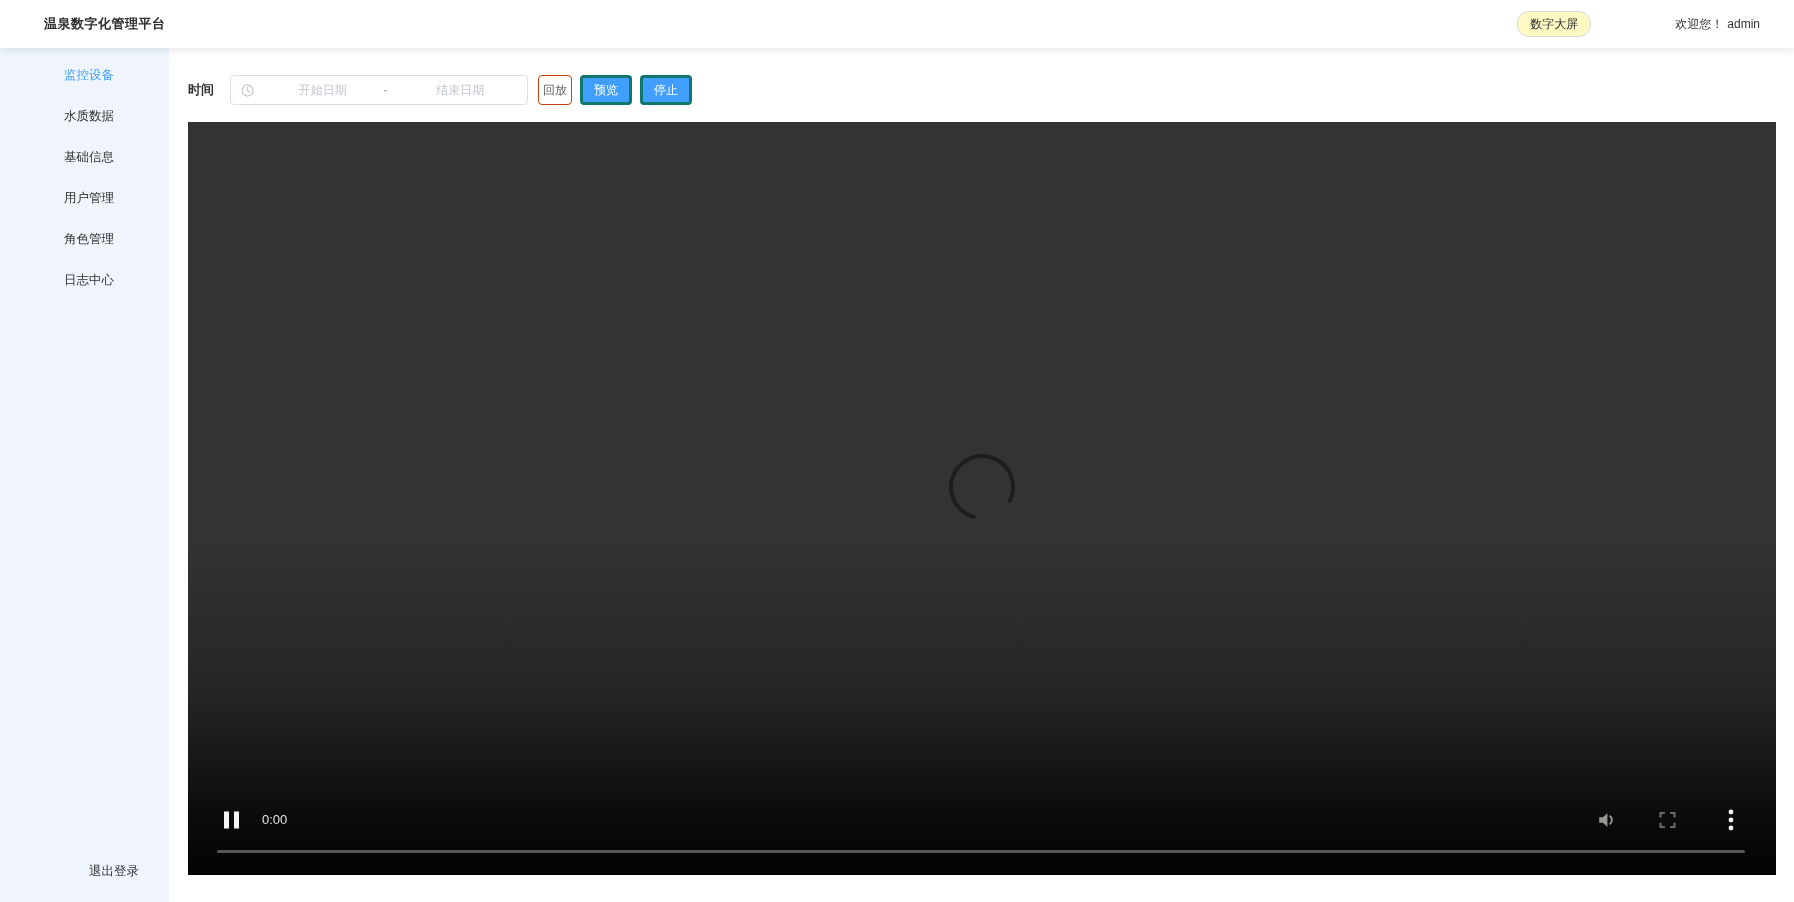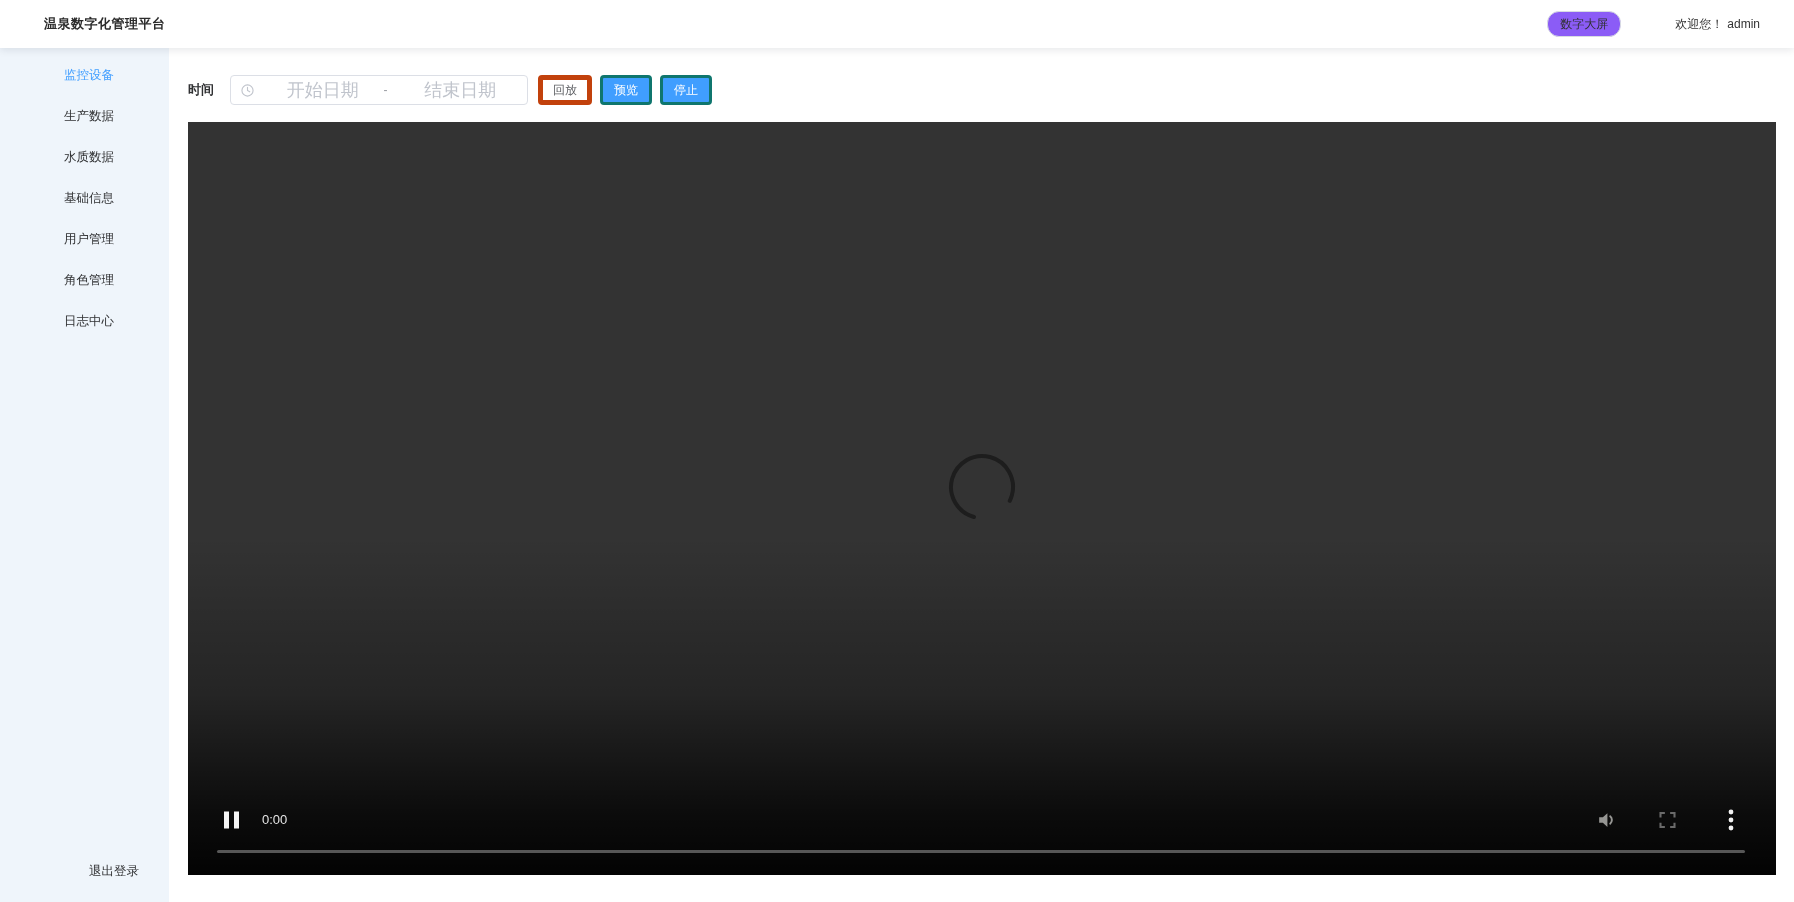--- a/index.html
+++ b/index.html
@@ -5,46 +5,46 @@
   * { margin:0; padding:0; box-sizing:border-box; }
   html,body { width:1794px; height:902px; background:#fff; overflow:hidden;
     font-family:"Liberation Sans","DejaVu Sans",sans-serif; }
 
   
   .header { position:absolute; top:0; left:0; width:1794px; height:48px; background:#fff;
     display:flex; align-items:center; padding:0 34px 0 44px; z-index:20;
     box-shadow:0 2px 8px rgba(0,21,41,.10); }
   .header-title { font-size:13px; font-weight:bold; color:#2b2b2b; letter-spacing:.5px; }
   .header-right { margin-left:auto; display:flex; align-items:center; }
-  .pill-btn { height:26px; padding:0 12px; font-size:12px; color:#303133; background:#8b5cf6;
+  .pill-btn { height:26px; padding:0 12px; font-size:12px; color:#303133; background:#fef9c3;
     border:1px solid #d8dce2; border-radius:12px; cursor:pointer; line-height:24px; }
-  .welcome { margin-left:54px; font-size:12px; color:#333; display:flex; align-items:center; gap:4px; }
+  .welcome { margin-left:84px; font-size:12px; color:#333; display:flex; align-items:center; gap:4px; }
 
   
   .sidebar { position:absolute; top:48px; left:0; width:169px; height:854px; background:#eff5fb; z-index:5; }
   .side-nav { padding-top:7px; }
   .side-item { height:41px; line-height:41px; padding-left:64px; font-size:12.5px; color:#303133;
     cursor:pointer; white-space:nowrap; }
   .side-item.active { color:#409EFF; }
   .logout { position:absolute; bottom:22px; left:0; width:100%; padding-left:89px;
     font-size:12.5px; color:#303133; cursor:pointer; }
 
   
   .main { position:absolute; top:48px; left:169px; width:1625px; height:854px; background:#fff; }
   .toolbar { position:absolute; top:27px; left:19px; height:30px; display:flex; align-items:center; }
   .time-label { font-size:13px; font-weight:bold; color:#303133; margin-right:16px; }
   .date-range { width:298px; height:30px; border:1px solid #dcdfe6; border-radius:4px; background:#fff;
     display:flex; align-items:center; padding:0 10px; cursor:text; }
   .date-range svg { flex:0 0 auto; }
   .date-range input { flex:1 1 0; min-width:0; border:none; outline:none; background:transparent;
-    text-align:center; font-size:18px; color:#606266; font-family:Liberation Serif, serif;padding-left:12px; }
+    text-align:center; font-size:12px; color:#606266; font-family:Liberation Serif, serif;padding-left:12px; }
   .date-range input::placeholder { color:#c0c4cc; }
   .range-sep { color:#9a9da3; font-size:12px; padding:0 4px; }
   .btn { height:30px; border-radius:4px; font-size:12px; cursor:pointer; font-family:inherit; }
-  .btn-default { margin-left:10px; padding:0 10px; background:#fff; border:5px solid #c2410c; color:#606266; }
+  .btn-default { margin-left:10px; padding:0 4px; background:#fff; border:1px solid #c2410c; color:#606266; }
   .btn-primary { margin-left:8px; padding:0 11px; background:#409EFF; border:3px solid #0f766e; color:#fff; }
 
   
   .video { position:absolute; top:74px; left:19px; width:1588px; height:753px; background:#333; cursor:pointer; }
   .video-gradient { position:absolute; left:0; top:0; width:100%; height:100%; pointer-events:none;
     background:linear-gradient(to bottom, rgba(0,0,0,0) 55%, rgba(0,0,0,.28) 76%, rgba(0,0,0,.78) 92%, rgba(0,0,0,.94) 100%); }
   .spinner { position:absolute; left:50%; top:50%; transform:translate(-50%,-50%); margin-top:-12px; }
   .controls { position:absolute; left:0; bottom:39px; width:100%; height:32px; }
   .pause-btn { position:absolute; left:36px; top:50%; transform:translateY(-50%); display:flex; gap:5px; cursor:pointer; }
   .pause-btn span { display:block; width:5px; height:17px; background:#f5f5f5; }
@@ -66,21 +66,20 @@
     <div class="welcome">
       <span>欢迎您！</span>
       <span>admin</span>
     </div>
   </div>
 </div>
 
 <div class="sidebar">
   <div class="side-nav">
     <div class="side-item active">监控设备</div>
-    <div class="side-item">生产数据</div>
     <div class="side-item">水质数据</div>
     <div class="side-item">基础信息</div>
     <div class="side-item">用户管理</div>
     <div class="side-item">角色管理</div>
     <div class="side-item">日志中心</div>
   </div>
   <div class="logout">退出登录</div>
 </div>
 
 <div class="main">

